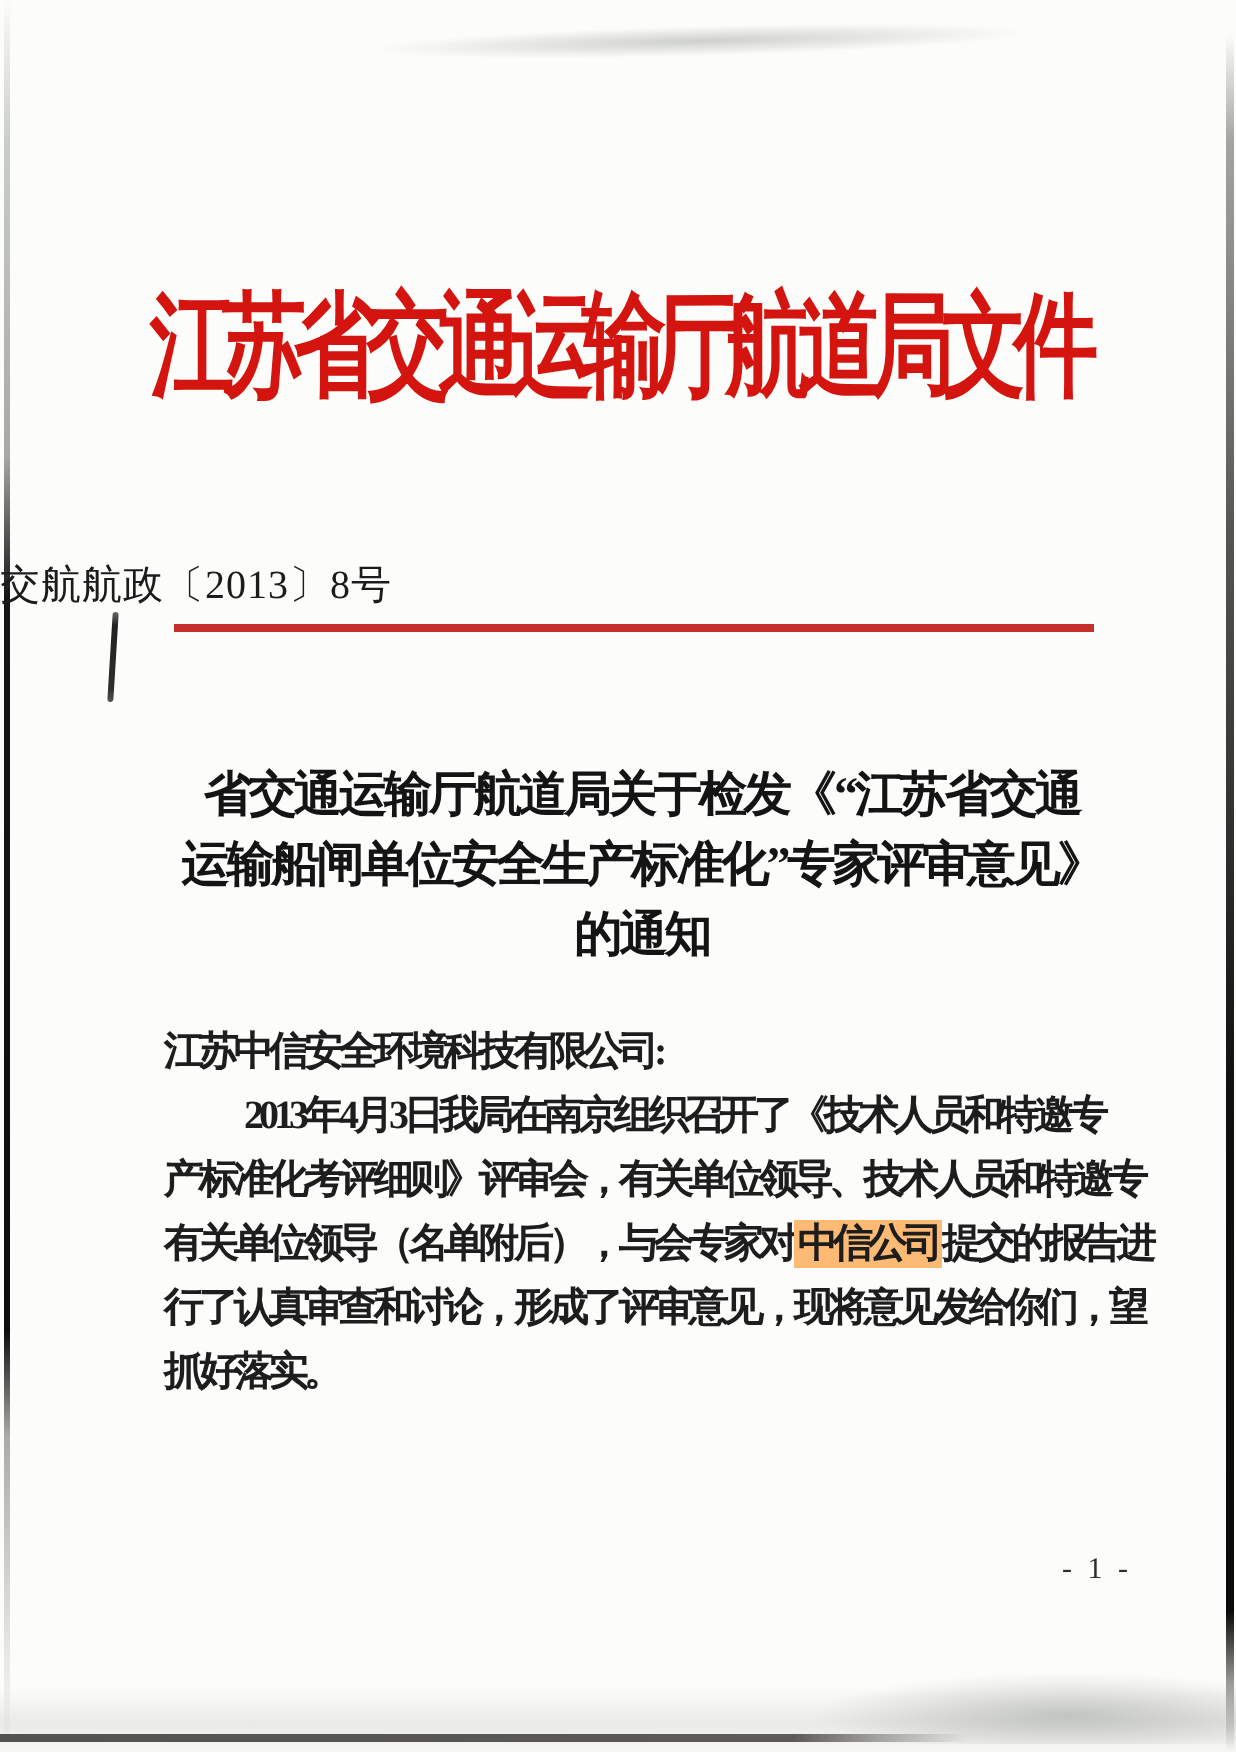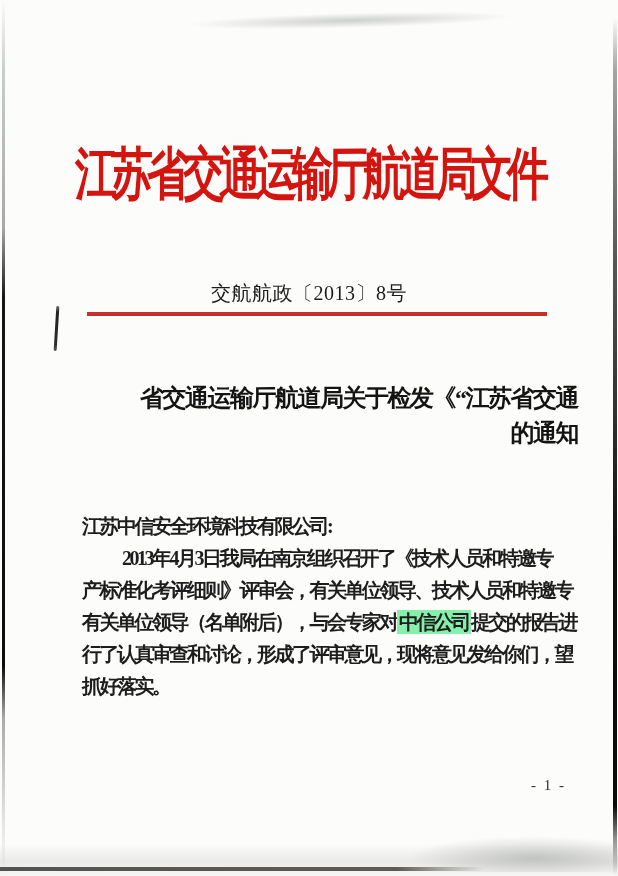--- a/index.html
+++ b/index.html
@@ -61,30 +61,30 @@
   
   .org-title{
     position:absolute;top:146px;left:0;width:618px;
     text-align:center;white-space:nowrap;
     font-weight:bold;font-size:42px;line-height:42px;
     letter-spacing:-6px;
     transform:scaleY(1.35);transform-origin:center top;
   }
   .doc-number{
     position:absolute;top:281px;left:0;width:618px;
-    text-align:center;font-size:20px;line-height:24px;
+    text-align:left;font-size:20px;line-height:24px;
     color:#1c1c1c;letter-spacing:.5px;
   }
   .red-rule{
     position:absolute;left:87px;top:312px;width:460px;height:4px;
   }
   
   .subject{
-    position:absolute;top:381px;left:40px;width:538px;
-    text-align:right;font-weight:bold;
+    position:absolute;top:381px;left:52px;width:538px;
+    text-align:center;font-weight:bold;
     font-size:24px;line-height:35px;
     color:#141414;letter-spacing:-1.5px;
   }
   
   .body-block{
     position:absolute;left:82px;top:510px;width:500px;
     font-size:20px;color:#1d1d1d;letter-spacing:-2.5px;
   }
   .body-line{height:32px;line-height:32px;white-space:nowrap;font-weight:bold;}
   .indent{text-indent:40px;}
@@ -109,27 +109,28 @@
   <div class="pen-mark"></div>
 
   <div class="org-title" style="color: rgb(212, 21, 15);">江苏省交通运输厅航道局文件</div>
 
   <div class="doc-number">交航航政〔2013〕8号</div>
 
   <div class="red-rule" style="background: rgb(197, 48, 42);"></div>
 
   <div class="subject">
     <div class="subject-line">省交通运输厅航道局关于检发《“江苏省交通</div>
+    <div class="subject-line">运输船闸单位安全生产标准化”专家评审意见》</div>
     <div class="subject-line">的通知</div>
   </div>
 
   <div class="body-block">
     <div class="body-line">江苏中信安全环境科技有限公司:</div>
     <div class="body-line indent">2013年4月3日我局在南京组织召开了《技术人员和特邀专</div>
     <div class="body-line">产标准化考评细则》评审会，有关单位领导、技术人员和特邀专</div>
-    <div class="body-line"><span>有关单位领导（名单附后），与会专家对</span><span class="hl" style="background: #86efac;">中信公司</span><span>提交的报告进</span></div>
+    <div class="body-line"><span>有关单位领导（名单附后），与会专家对</span><span class="hl" style="background: #fdba74;">中信公司</span><span>提交的报告进</span></div>
     <div class="body-line">行了认真审查和讨论，形成了评审意见，现将意见发给你们，望</div>
     <div class="body-line">抓好落实。</div>
   </div>
 
   <div class="page-num">- 1 -</div>
 
 </div>
 
 </body></html>

